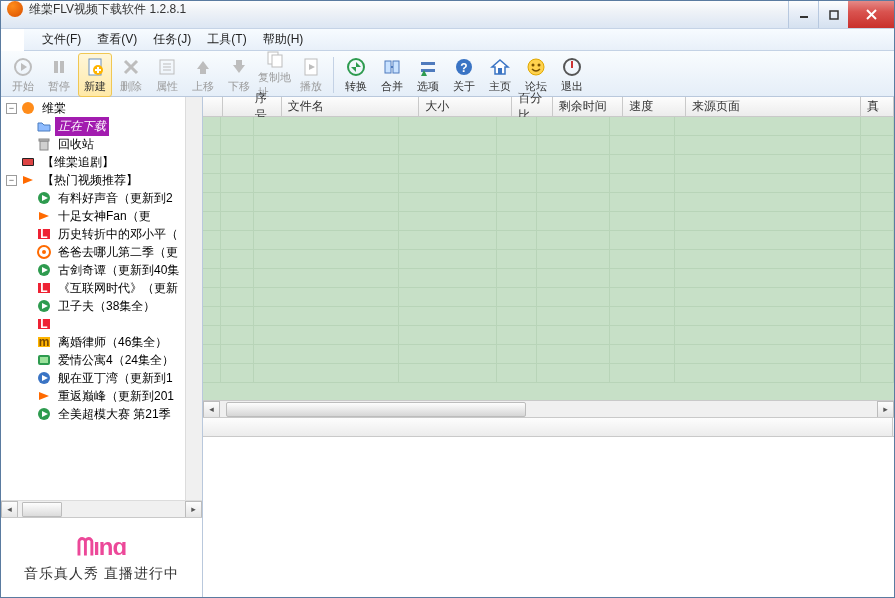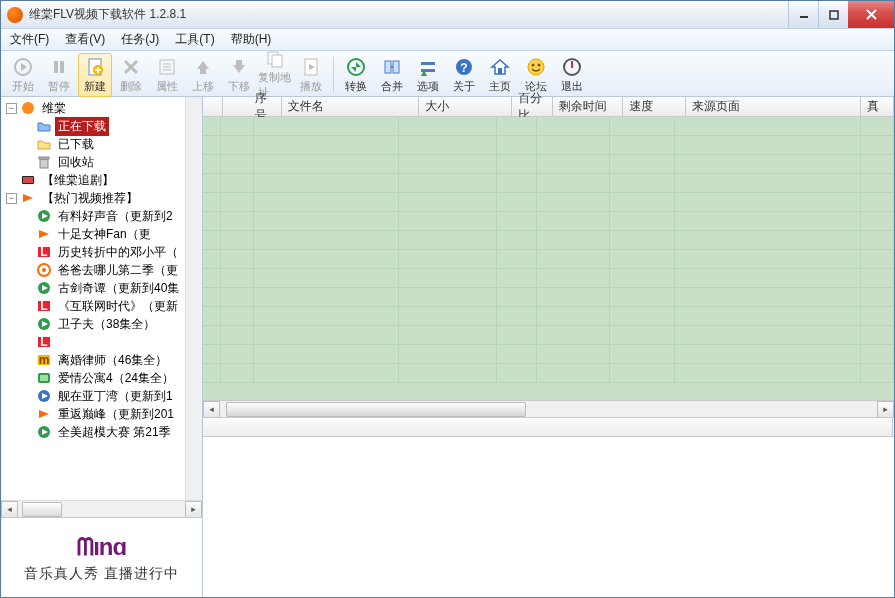--- a/index.html
+++ b/index.html
@@ -1,29 +1,29 @@
 <!DOCTYPE html>
 <html><head>
 <meta charset="utf-8">
 <style>
 * { margin: 0; padding: 0; box-sizing: border-box; font-family: "Microsoft YaHei", SimSun, sans-serif; font-size: 12px; }
 body { background: #fff; overflow: hidden; }
 .window { width: 895px; height: 598px; display: flex; flex-direction: column; border: 1px solid #5a7ba0; }
 
 
-.titlebar { height: 28px; background: linear-gradient(#fdfdfe, #eef2f7 40%, #dce6f3); display: flex; align-items: center; padding: 0 0 0 6px; border-bottom: 1px solid #c5d3e6; }
+.titlebar { height: 28px; background: linear-gradient(#fdfdfe, #eef2f7 40%, #dce6f3); display: flex; align-items: flex-start; padding: 0 0 0 6px; border-bottom: 1px solid #c5d3e6; }
 .titlebar .app-icon { width: 16px; height: 16px; border-radius: 50%; background: radial-gradient(circle at 35% 30%, #ff8c1a, #d94e00); margin-right: 6px; }
 .titlebar .title { flex: 1; color: #333; font-size: 12px; }
 .win-btns { display: flex; height: 100%; }
 .win-btn { width: 30px; display: flex; align-items: center; justify-content: center; color: #444; }
 .win-btn.close { width: 46px; background: linear-gradient(#e58a87, #d9534f 40%, #c9302c); color: #fff; font-weight: bold; }
 .win-btn.min, .win-btn.max { background: linear-gradient(#fdfefe, #e9eff8 40%, #d5e1f0); border-left: 1px solid #b7c8df; }
 
 
-.menubar { height: 22px; background: linear-gradient(#f7fbff, #e8f0f9); border-bottom: 1px solid #c4d2e5; display: flex; align-items: center; padding: 0 1px; }
+.menubar { height: 22px; background: linear-gradient(#f7fbff, #e8f0f9); border-bottom: 1px solid #c4d2e5; display: flex; align-items: center; padding: 0 10px; margin-left: 23px; }
 .menu-item { padding: 0 8px; height: 100%; display: flex; align-items: center; color: #222; }
 
 
 .toolbar { height: 46px; background: linear-gradient(#f9fcfe, #e5eef8); border-bottom: 1px solid #b9c8dc; display: flex; align-items: center; padding: 2px 4px 0; }
 .tool-btn { width: 34px; height: 44px; display: flex; flex-direction: column; align-items: center; justify-content: center; margin: 0 1px; }
 .tool-btn.disabled .tool-label { color: #9a9a9a; }
 .tool-btn .ico { width: 22px; height: 22px; display: flex; align-items: center; justify-content: center; }
 .tool-label { font-size: 11px; color: #333; margin-top: 1px; }
 .tool-btn.active { background: linear-gradient(#fff6d8, #ffe9a8); border: 1px solid #f0c753; border-radius: 3px; }
 .toolbar-sep { width: 1px; height: 36px; background: #c4d2e5; margin: 0 4px; }
@@ -37,26 +37,26 @@
 .tree-hscroll .arrow { width: 17px; height: 17px; background: linear-gradient(#fdfdfd,#e5e5e5); border: 1px solid #bcbcbc; display:flex;align-items:center;justify-content:center;font-size:9px;color:#555;}
 .tree-hscroll .thumb { width: 40px; height: 15px; background: linear-gradient(#fdfdfd,#dcdcdc); border: 1px solid #bcbcbc; border-radius:1px; margin: 0 4px; }
 .tree-hscroll .track { flex:1; }
 
 .tree { padding: 2px 0; }
 .tree-row { height: 18px; display: flex; align-items: center; white-space: nowrap; padding-right: 18px; }
 .tree-row .exp { width: 11px; height: 11px; border: 1px solid #9c9c9c; display: flex; align-items: center; justify-content: center; font-size: 9px; line-height: 1; color: #565656; margin: 0 3px; background:#fff; }
 .tree-row .exp.none { border:none; background:transparent; }
 .node-ico { width: 16px; height: 16px; display:flex; align-items:center; justify-content:center; margin-right: 3px; }
 .tree-row .lbl { padding: 1px 3px; }
-.tree-row.selected .lbl { background: #b91c1c; color: #fff; }
+.tree-row.selected .lbl { background: #a21caf; color: #fff; font-style: italic; }
 .indent-0 { padding-left: 2px; }
 .indent-1 { padding-left: 18px; }
 
 .ad-box { height: 80px; border-top: 1px solid #c9c9c9; display:flex; flex-direction:column; align-items:center; justify-content:center; background:#fff;}
-.ad-logo { font-size: 24px; font-weight: bold; color: #701a75; font-family: Arial, sans-serif; letter-spacing: -1px;}
+.ad-logo { font-size: 24px; font-weight: bold; color: #ec4899; font-family: Arial, sans-serif; letter-spacing: -1px;}
 .ad-text { font-size: 14px; color: #333; margin-top: 4px; letter-spacing: 1px;}
 
 
 .content { flex: 1; display: flex; flex-direction: column; min-width: 0; }
 .grid-wrap { flex: 1; border-bottom: none; display: flex; flex-direction: column; min-height: 0; }
 .grid-header { height: 20px; background: linear-gradient(#fdfdfd,#ececec); border-bottom: 1px solid #c9c9c9; display: flex; }
 .grid-header .col { border-right: 1px solid #c9c9c9; display:flex; align-items:center; padding: 0 6px; color:#333; }
 .grid-body { flex: 1; background: #c7e0c7; overflow: hidden; position:relative; }
 .grid-rows { display:flex; flex-direction:column; }
 .grid-rows .gr { height: 19px; border-bottom: 1px solid #b8d4b8; display:flex; }
@@ -281,29 +281,20 @@
               <span class="lbl">维棠</span>
             </div>
             <div class="tree-row indent-1 selected">
               <div class="exp none"></div>
               <div class="node-ico">
                 <svg width="14" height="14">
                   <path d="M1 4 L5 4 L7 6 L13 6 L13 12 L1 12 Z" fill="#8fbcff" stroke="#4a7dc0"></path>
                 </svg>
               </div>
               <span class="lbl">正在下载</span>
-            </div>
-            <div class="tree-row indent-1">
-              <div class="exp none"></div>
-              <div class="node-ico">
-                <svg width="14" height="14">
-                  <path d="M1 4 L5 4 L7 6 L13 6 L13 12 L1 12 Z" fill="#ffe089" stroke="#d6a93a"></path>
-                </svg>
-              </div>
-              <span class="lbl">已下载</span>
             </div>
             <div class="tree-row indent-1">
               <div class="exp none"></div>
               <div class="node-ico">
                 <svg width="14" height="14">
                   <rect x="3" y="4" width="8" height="9" fill="#d0d0d0" stroke="#888"></rect>
                   <rect x="2" y="2" width="10" height="2" fill="#bbb" stroke="#888"></rect>
                 </svg>
               </div>
               <span class="lbl">回收站</span>

